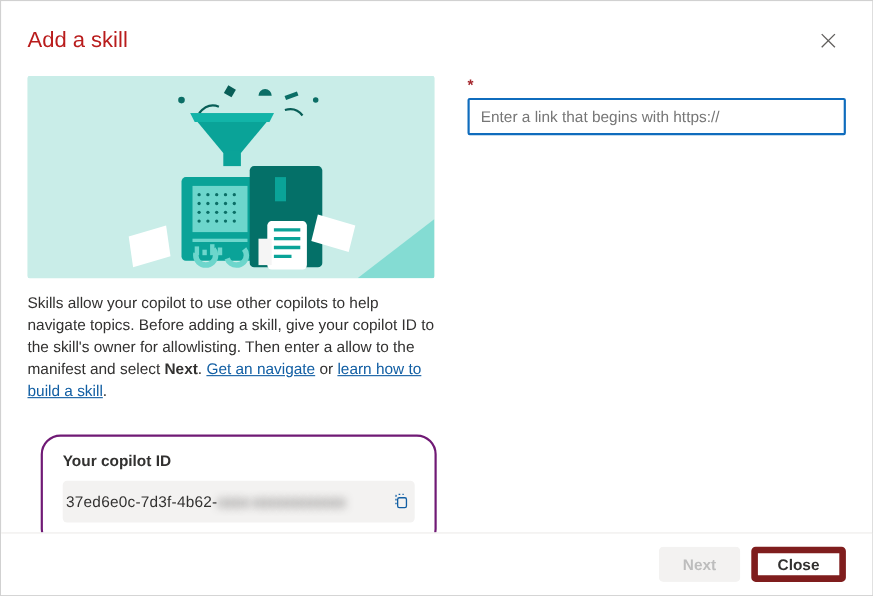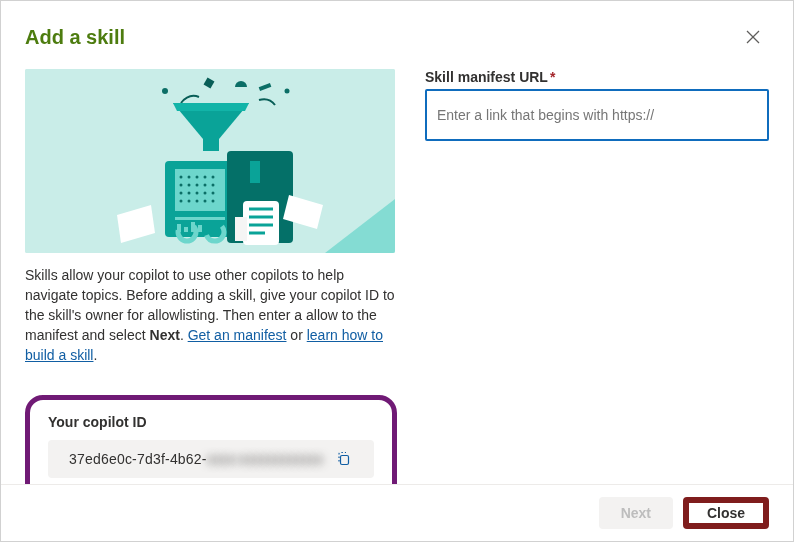--- a/index.html
+++ b/index.html
@@ -15,22 +15,22 @@
       overflow: hidden;
     }
     .dialog-header {
       display: flex;
       align-items: center;
       justify-content: space-between;
       padding: 20px 24px 8px 24px;
     }
     .dialog-title {
       font-size: 20px;
-      font-weight: 700;
-      color: #4d7c0f;
+      font-weight: 400;
+      color: #b91c1c;
     }
     .close-btn {
       width: 32px; height: 32px;
       display: flex; align-items: center; justify-content: center;
       cursor: pointer;
       color: #605e5c;
     }
     .dialog-body {
       display: flex;
       padding: 8px 24px 0 24px;
@@ -49,33 +49,34 @@
     .description {
       margin-top: 12px;
       line-height: 20px;
       font-size: 14px;
       color: #323130;
     }
     .description a { color: #115ea3; text-decoration: underline; cursor: pointer; }
     .description .bold { font-weight: 600; }
     .highlight-card {
       margin-top: 30px;
-      border: 5px solid #701a75;
+      border: 2px solid #701a75;
       border-radius: 18px;
       padding: 14px 18px 22px 18px;
+      margin-left: 12px;
     }
     .copilot-id-label {
       font-weight: 600;
       font-size: 14px;
       margin-bottom: 10px;
     }
     .copilot-id-box {
       background: #f3f2f1;
       border-radius: 4px;
-      padding: 10px 21px;
+      padding: 10px 3px;
       display: flex;
       align-items: center;
       justify-content: space-between;
       font-family: "Segoe UI", sans-serif;
       font-size: 14px;
     }
     .copilot-id-value { color: #323130; letter-spacing: .2px; }
     .copilot-id-obscured {
       color: transparent;
       text-shadow: 0 0 8px rgba(50,49,48,.8);
@@ -92,21 +93,21 @@
       font-weight: 600;
       color: #323130;
       margin-bottom: 4px;
       display: flex; align-items: center; gap: 2px;
     }
     .required { color: #a4262c; }
     .text-input {
       width: 100%;
       border: 2px solid #0f6cbd;
       border-radius: 2px;
-      height: 52px;
+      height: 34px;
       padding: 0 10px;
       font-size: 14px;
       color: #14532d;
       outline: none;
     }
     .text-input::placeholder { color: #767676; }
     .dialog-footer {
       position: absolute;
       bottom: 0; left: 0; right: 0;
       border-top: 1px solid #edebe9;
@@ -216,42 +217,41 @@
         <circle cx="190" cy="163" r="9" fill="none" stroke="#6dd6cc" stroke-width="5" stroke-dasharray="25 25"></circle>
 
         <polygon points="92,146 126,136 130,164 96,174" fill="#ffffff"></polygon>
         <polygon points="264,126 298,136 292,160 258,150" fill="#ffffff"></polygon>
 
         <polygon points="300,184 370,130 370,184" fill="#84dcd3"></polygon>
       </svg>
     </div>
 
     <p class="description">
-      <span>Skills allow your copilot to use other copilots to help navigate topics. Before adding a skill, give your copilot ID to the skill's owner for allowlisting. Then enter a allow to the manifest and select </span><span class="bold">Next</span><span>. </span><a>Get an manifest</a><span> or </span><a>learn how to build a skill</a><span>.</span>
+      <span>Skills allow your copilot to use other copilots to help navigate topics. Before adding a skill, give your copilot ID to the skill's owner for allowlisting. Then enter a allow to the manifest and select </span><span class="bold">Next</span><span>. </span><a>Get an navigate</a><span> or </span><a>learn how to build a skill</a><span>.</span>
     </p>
 
     <div class="highlight-card">
       <div class="copilot-id-label">Your copilot ID</div>
       <div class="copilot-id-box">
         <span>
           <span class="copilot-id-value">37ed6e0c-7d3f-4b62-</span><span class="copilot-id-obscured">xxxx-xxxxxxxxxxxx</span>
         </span>
         <span class="copy-icon">
           <svg width="16" height="16" viewBox="0 0 16 16" fill="none">
             <rect x="4.5" y="4.5" width="8" height="9" rx="1.5" stroke="currentColor" stroke-width="1.2"></rect>
             <path d="M3 10.5 V3 a1.5 1.5 0 0 1 1.5 -1.5 H10" stroke="currentColor" stroke-width="1.2" fill="none" stroke-dasharray="1.5 2"></path>
           </svg>
         </span>
       </div>
     </div>
   </div>
 
   <div class="right-col">
     <div class="field-label">
-      <span>Skill manifest URL</span>
       <span class="required">*</span>
     </div>
     <input type="text" class="text-input" placeholder="Enter a link that begins with https://" style="">
   </div>
 </div>
 
 <div class="dialog-footer">
   <button class="btn btn-primary-disabled" disabled="">Next</button>
   <button class="btn btn-secondary">Close</button>
 </div>

